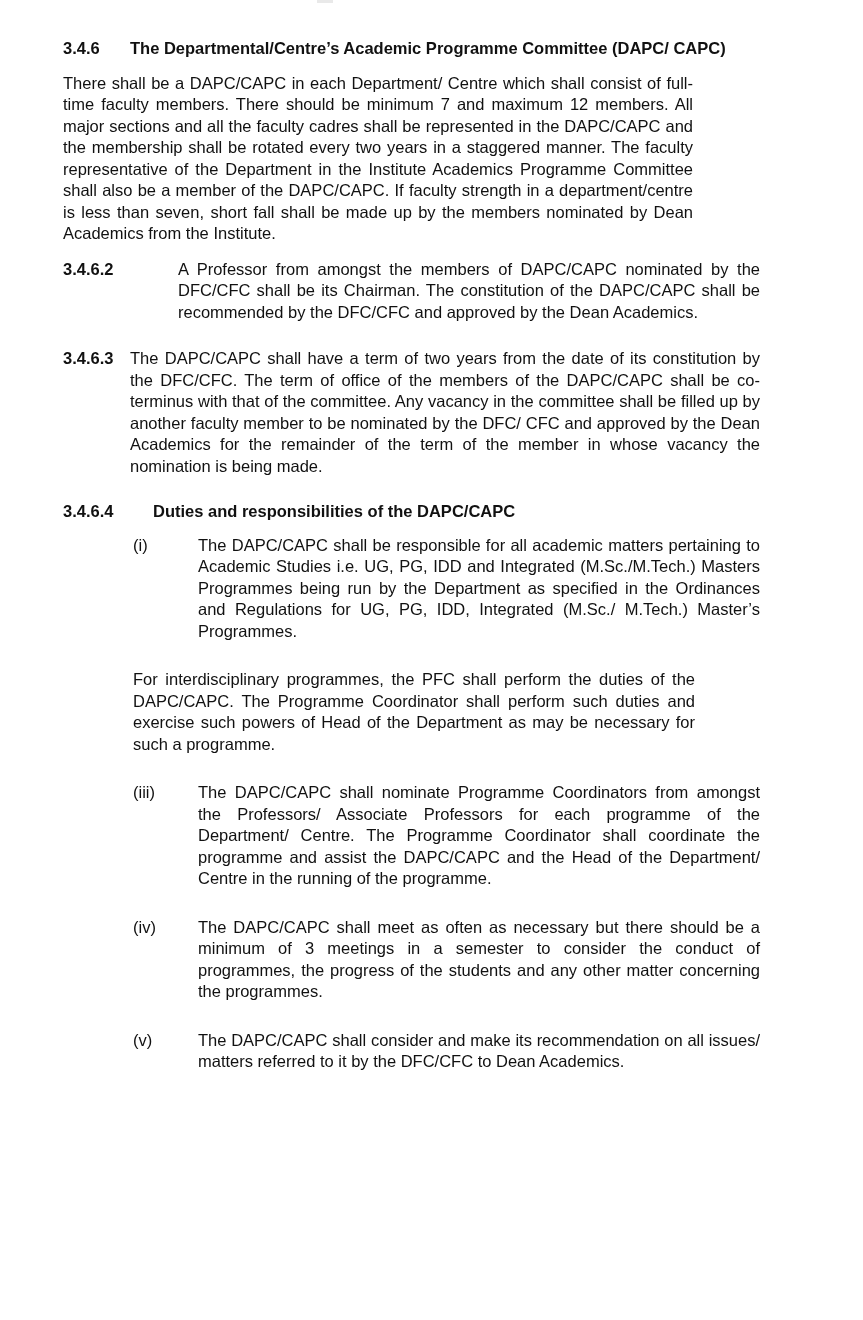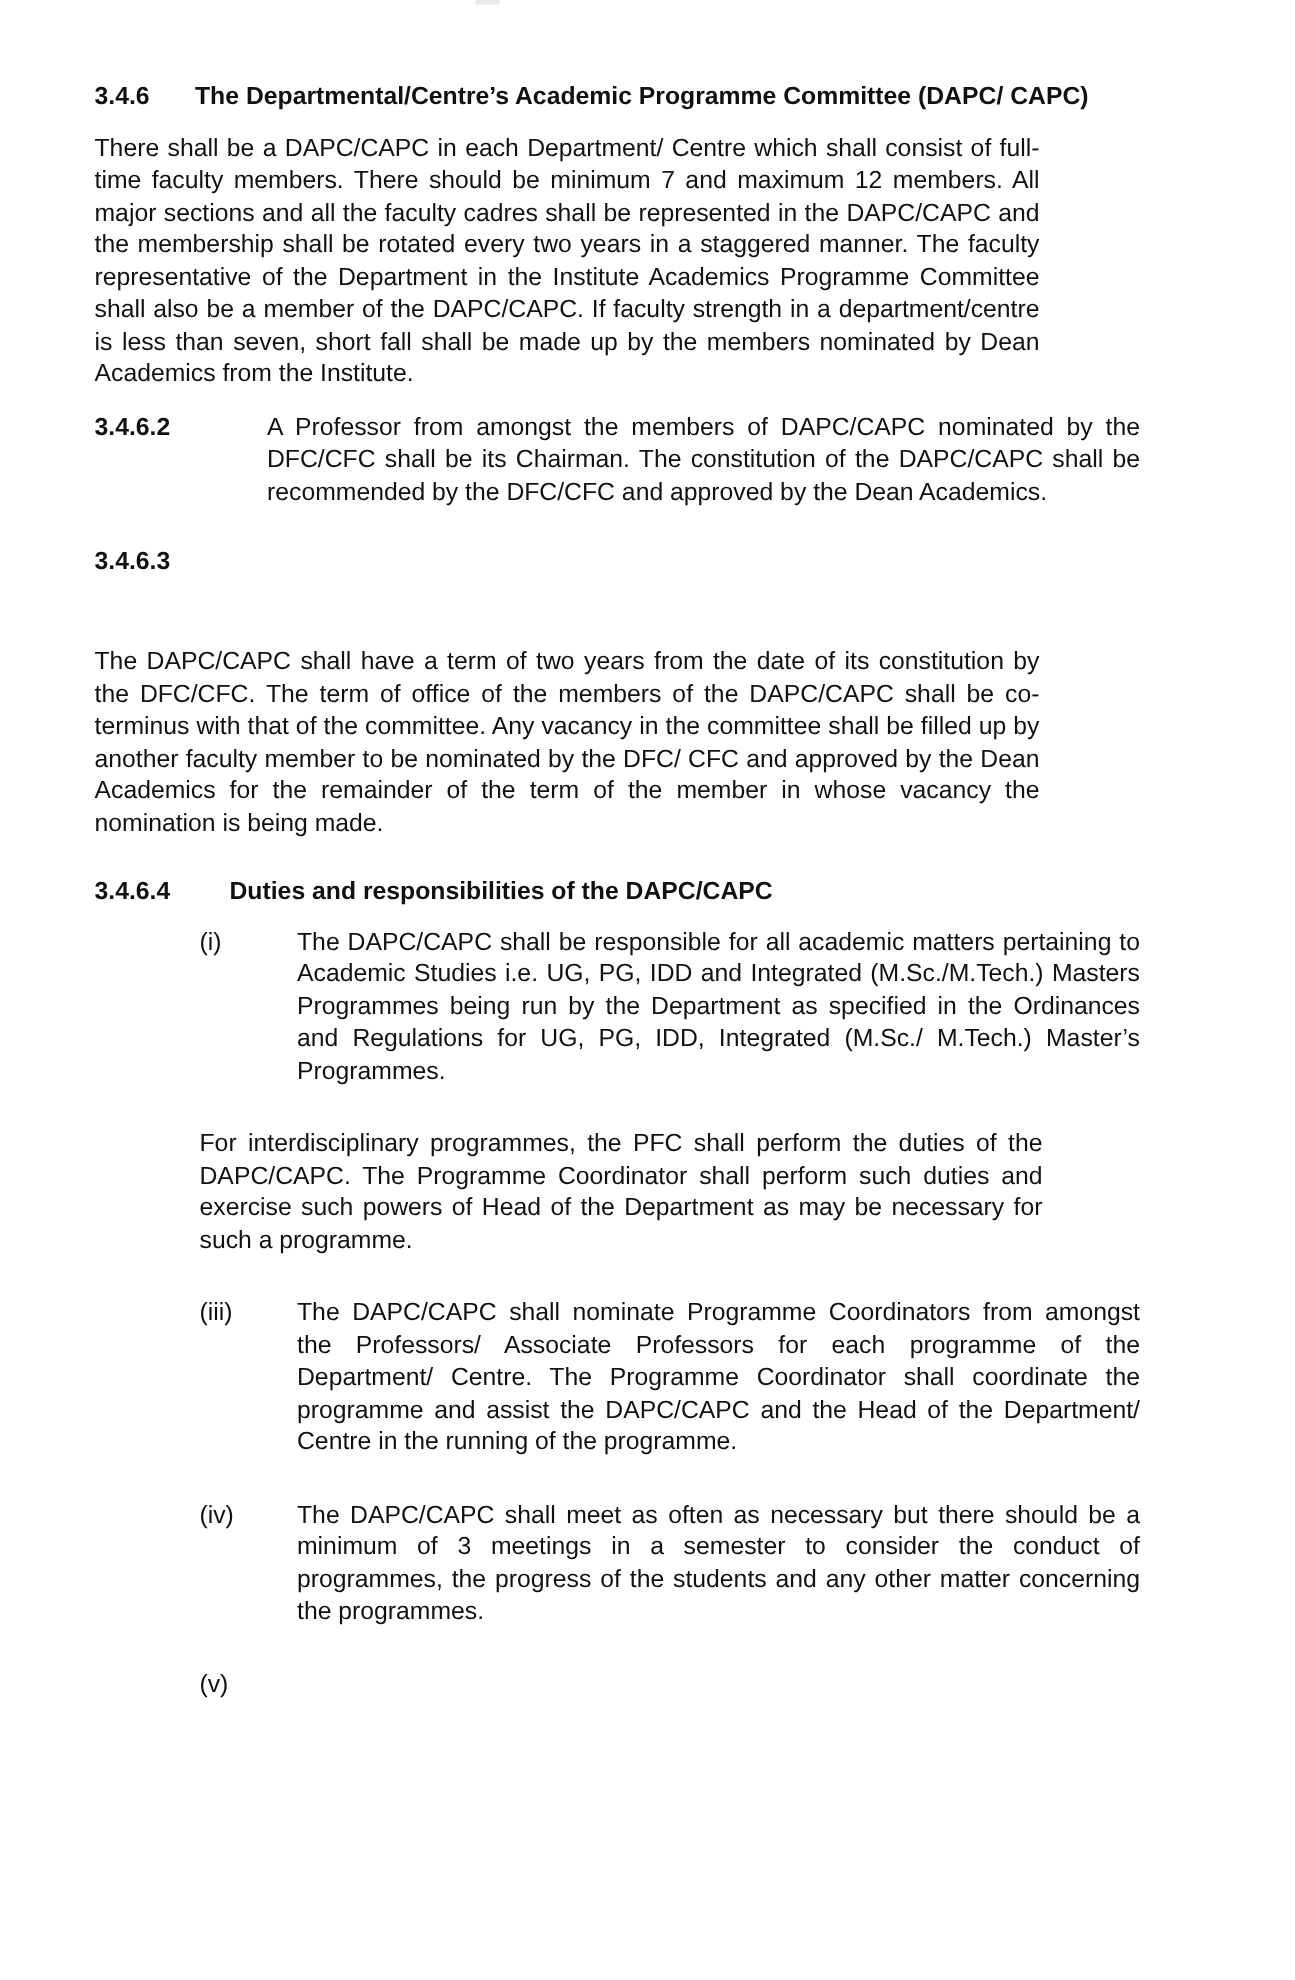--- a/index.html
+++ b/index.html
@@ -20,21 +20,21 @@
     position: absolute;
     left: 317px;
     top: 0;
     width: 16px;
     height: 3px;
     background: #e9e9e9;
   }
   .content {
     position: absolute;
     left: 63px;
-    top: 54px;
+    top: 38px;
     width: 697px;
   }
   .sect {
     display: flex;
     font-size: 16.5px;
     line-height: 21.5px;
   }
   .sect .num {
     flex: 0 0 67px;
     width: 67px;
@@ -44,21 +44,21 @@
     width: 630px;
     text-align: justify;
     text-align-last: left;
   }
   .sect.heading .body {
     font-weight: bold;
   }
   .sect.s1 { margin-bottom: 13px; }
   .sect.s2 { margin-bottom: 14px; }
   .sect.s3 { margin-bottom: 25px; gap: 48px; }
-  .sect.s4 { margin-bottom: 24px; flex-direction: column; }
+  .sect.s4 { margin-bottom: 24px; }
   .sect.s5 { margin-bottom: 12px; gap: 23px; }
   .duty {
     display: flex;
     margin-left: 70px;
     font-size: 16.5px;
     line-height: 21.5px;
     margin-bottom: 27px;
   }
   .duty .marker {
     flex: 0 0 65px;
@@ -117,17 +117,18 @@
       <div class="dbody">The DAPC/CAPC shall nominate Programme Coordinators from amongst the Professors/ Associate Professors for each programme of the Department/ Centre. The Programme Coordinator shall coordinate the programme and assist the DAPC/CAPC and the Head of the Department/ Centre in the running of the programme.</div>
     </div>
 
     <div class="duty">
       <span class="marker">(iv)</span>
       <div class="dbody">The DAPC/CAPC shall meet as often as necessary but there should be a minimum of 3 meetings in a semester to consider the conduct of programmes, the progress of the students and any other matter concerning the programmes.</div>
     </div>
 
     <div class="duty">
       <span class="marker">(v)</span>
+      <div class="dbody">The DAPC/CAPC shall consider and make its recommendation on all issues/ matters referred to it by the DFC/CFC to Dean Academics.</div>
     </div>
 
 
   </div>
 </div>
 
 </body></html>

